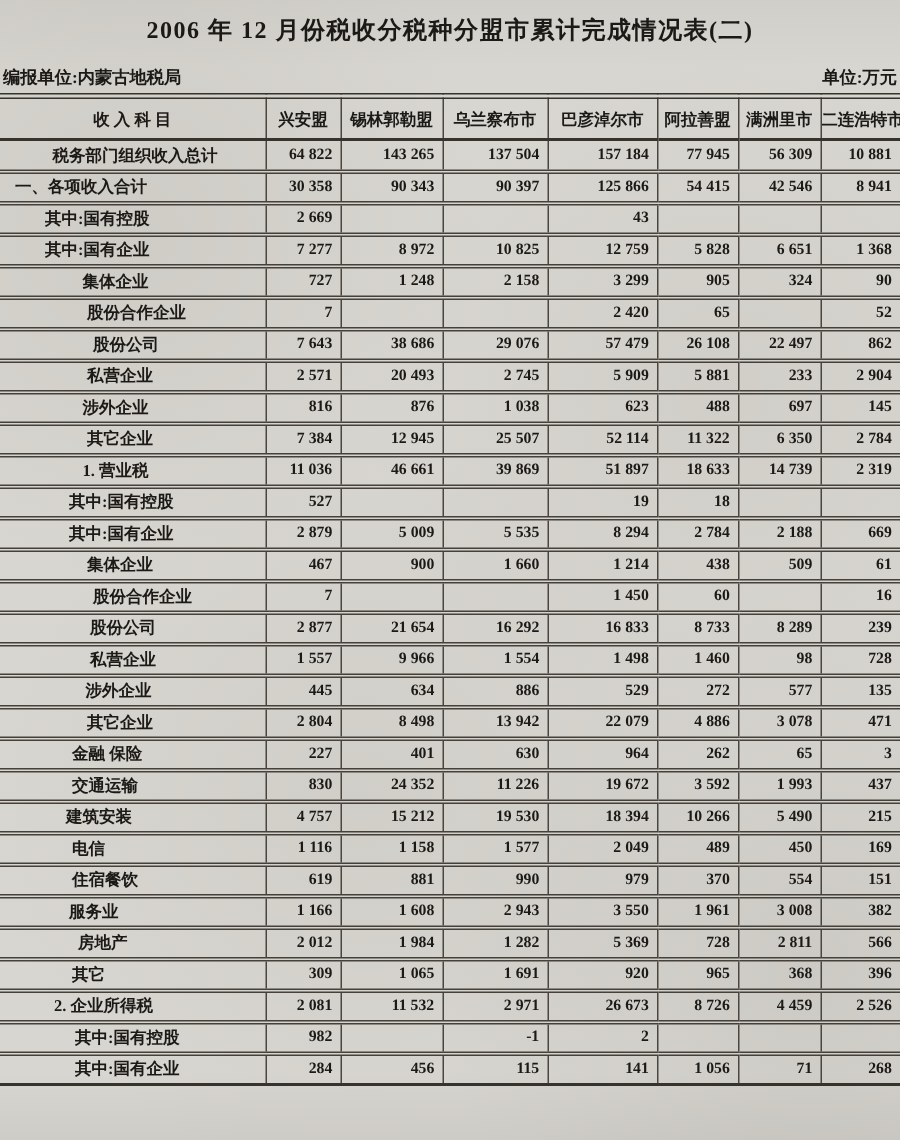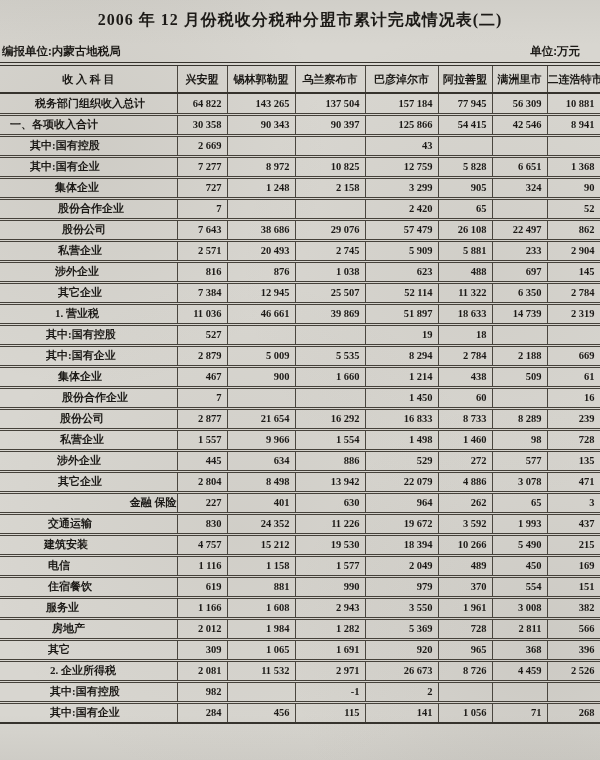--- a/index.html
+++ b/index.html
@@ -17,21 +17,21 @@
       radial-gradient(circle at 80% 35%, rgba(120,115,105,.08), transparent 35%),
       radial-gradient(circle at 40% 70%, rgba(120,115,105,.08), transparent 40%),
       radial-gradient(circle at 90% 85%, rgba(100,95,88,.10), transparent 30%),
       linear-gradient(180deg, rgba(90,88,80,.06), rgba(90,88,80,0) 6%, rgba(90,88,80,0) 94%, rgba(90,88,80,.08));
   }
   .page-title{
     position:absolute;top:10px;left:0;width:100%;
     text-align:center;font-size:16px;font-weight:700;letter-spacing:1px;margin:0;
   }
   .meta-row{
-    position:absolute;top:44px;left:2px;right:20px;
+    position:absolute;top:44px;left:2px;right:2px;
     display:flex;justify-content:space-between;
     font-size:11.5px;font-weight:700;
   }
   .tax-table{
     position:absolute;top:62px;left:0;width:600px;
     border-collapse:collapse;table-layout:fixed;
     border-top:4px double #36332d;border-bottom:2px solid #36332d;
   }
   .tax-table th,.tax-table td{
     padding:0;margin:0;overflow:hidden;white-space:nowrap;
@@ -293,21 +293,21 @@
         <td class="num">2 804</td>
         <td class="num">8 498</td>
         <td class="num">13 942</td>
         <td class="num">22 079</td>
         <td class="num">4 886</td>
         <td class="num">3 078</td>
         <td class="num">471</td>
         <td class="num">23</td>
       </tr>
       <tr>
-        <td class="row-label" style="padding-left: 48px; text-align: right;">金融 保险</td>
+        <td class="row-label" style="padding-left: 48px;">金融 保险</td>
         <td class="num">227</td>
         <td class="num">401</td>
         <td class="num">630</td>
         <td class="num">964</td>
         <td class="num">262</td>
         <td class="num">65</td>
         <td class="num">3</td>
         <td class="num">77 181</td>
       </tr>
       <tr>
@@ -381,21 +381,21 @@
         <td class="num">309</td>
         <td class="num">1 065</td>
         <td class="num">1 691</td>
         <td class="num">920</td>
         <td class="num">965</td>
         <td class="num">368</td>
         <td class="num">396</td>
         <td class="num">916</td>
       </tr>
       <tr>
-        <td class="row-label" style="padding-left: 50px;">2. 企业所得税</td>
+        <td class="row-label" style="padding-left: 36px;">2. 企业所得税</td>
         <td class="num">2 081</td>
         <td class="num">11 532</td>
         <td class="num">2 971</td>
         <td class="num">26 673</td>
         <td class="num">8 726</td>
         <td class="num">4 459</td>
         <td class="num">2 526</td>
         <td class="num">9 492</td>
       </tr>
       <tr>

